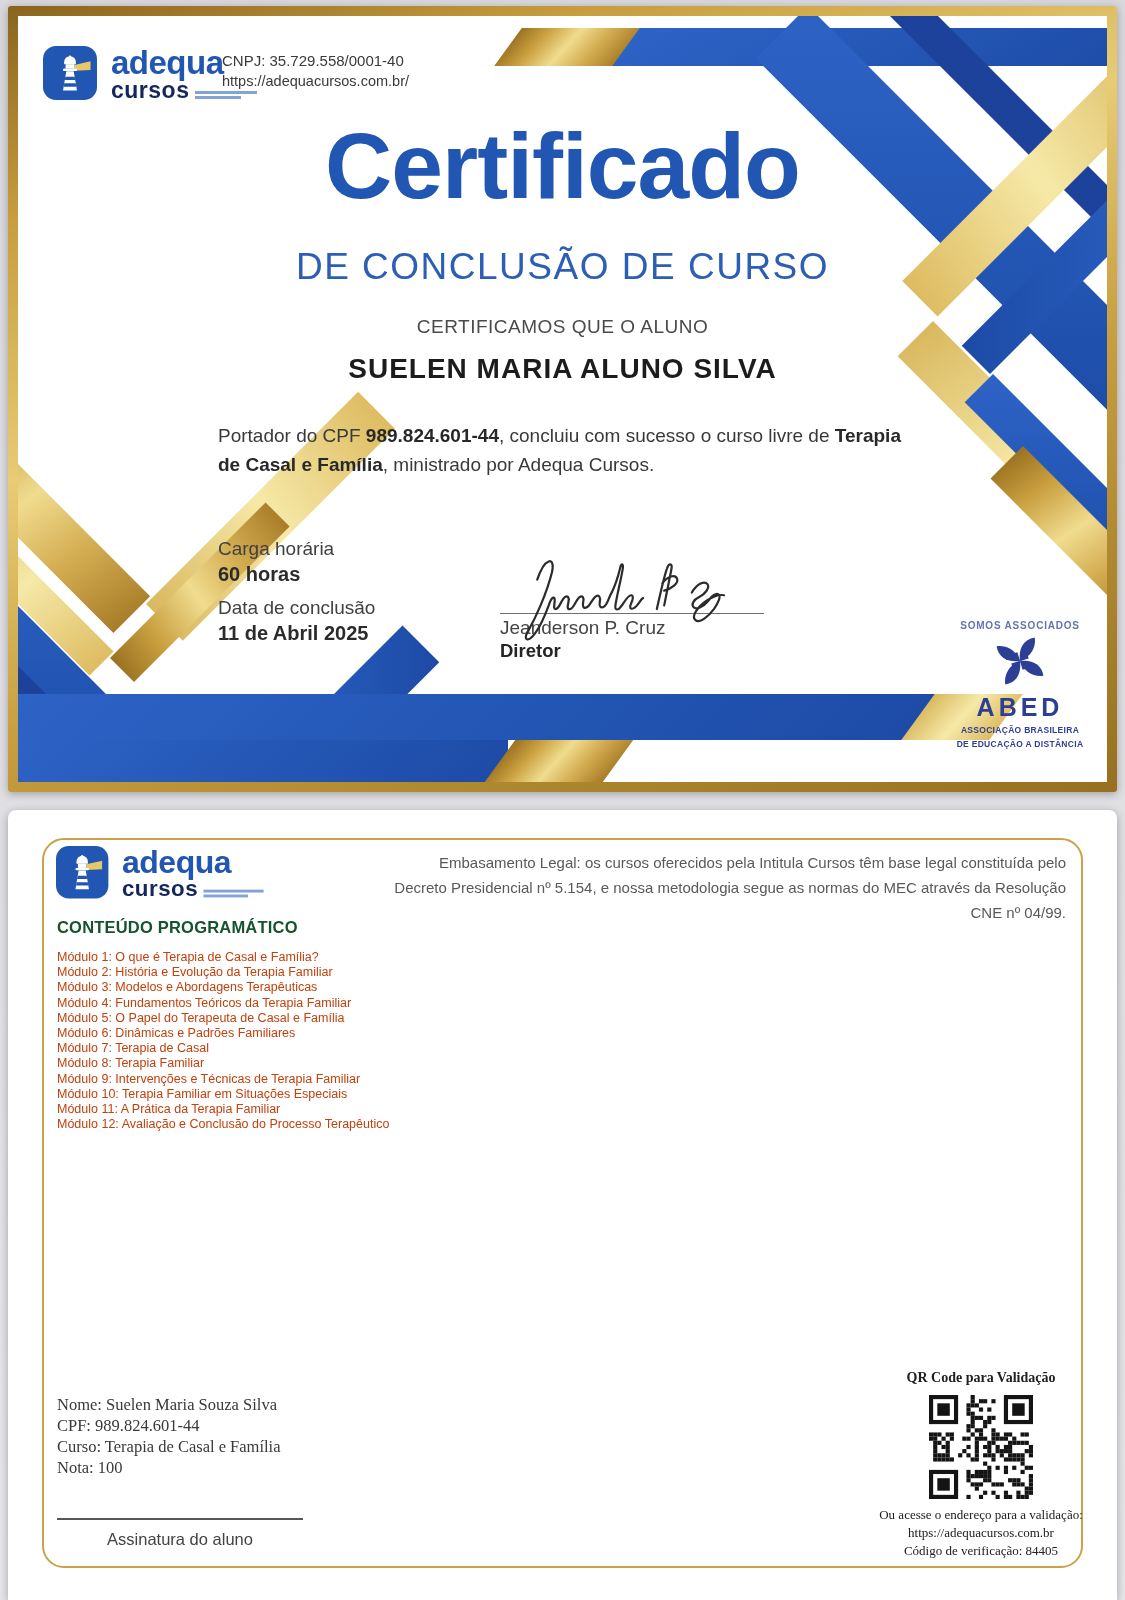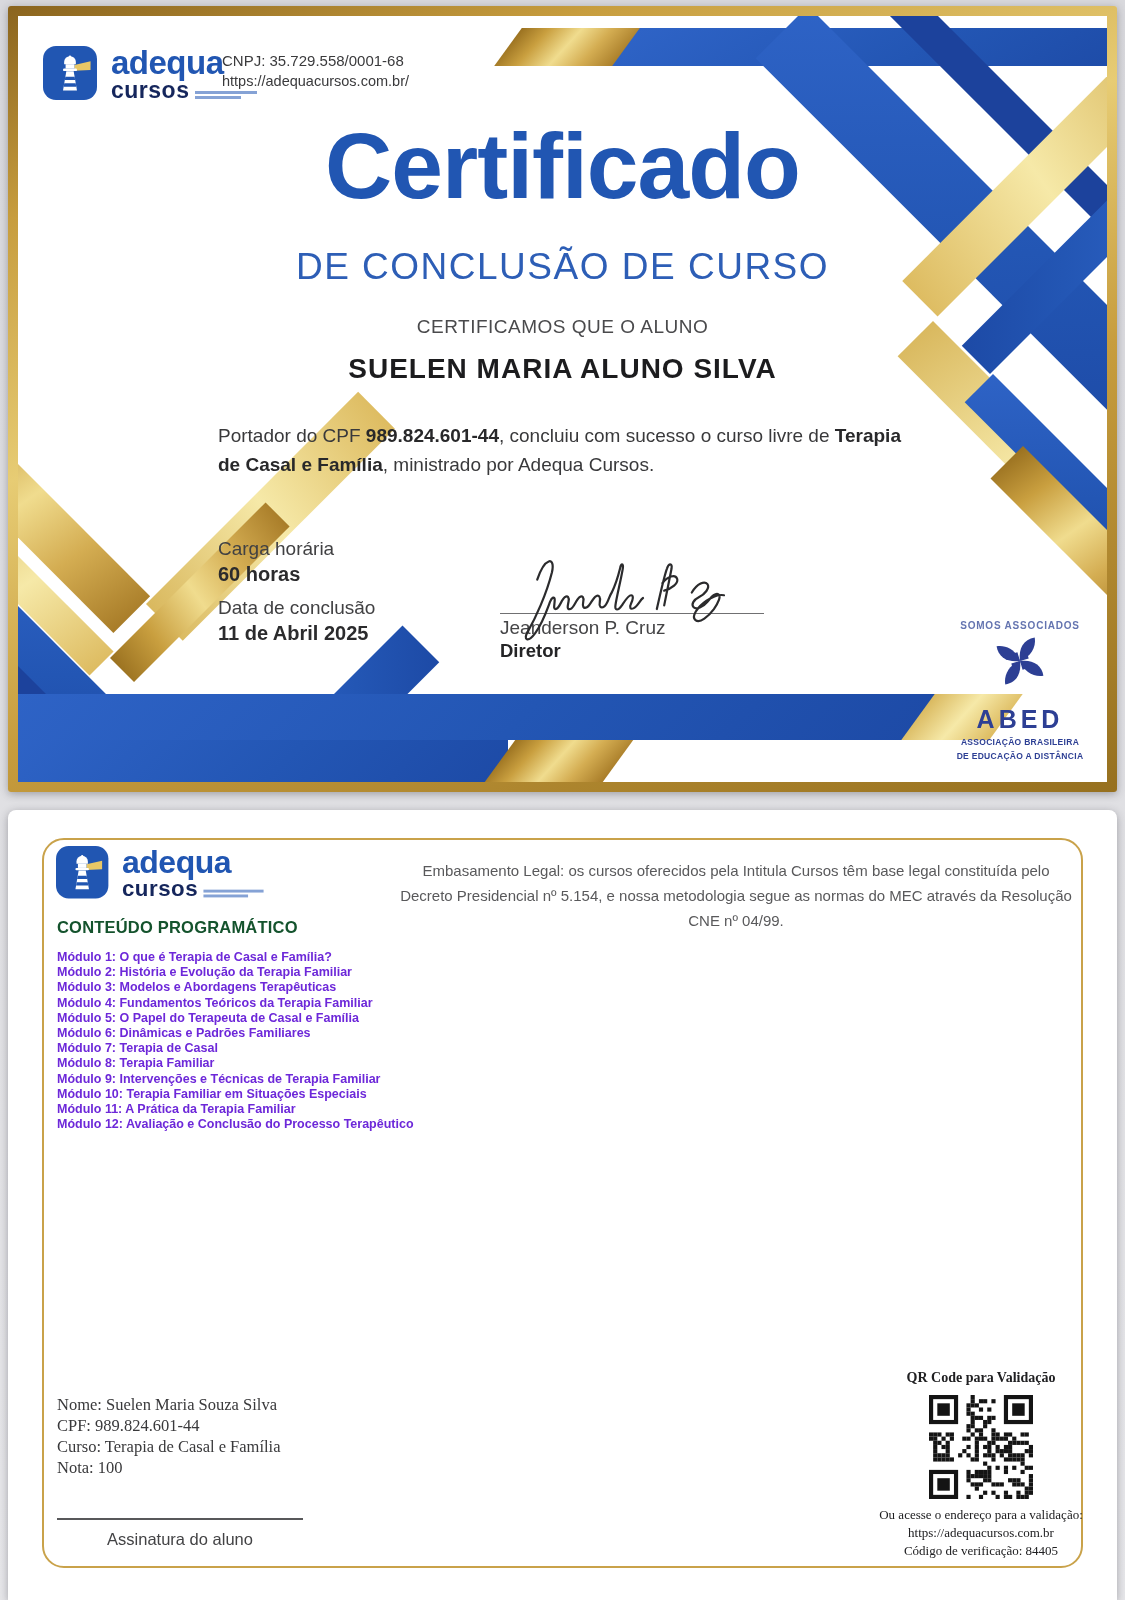--- a/index.html
+++ b/index.html
@@ -74,34 +74,34 @@
   .meta-value{font-size:20px;font-weight:bold;color:#2b2b2d;line-height:25px;margin-top:1px;}
 
   .sig-block{position:absolute;left:482px;top:536px;width:264px;text-align:left;z-index:2;}
   .sig-svg{display:block;width:252px;height:92px;margin:0 auto -31px;position:relative;z-index:2;}
   .sig-line{border-top:1.5px solid #707072;width:100%;}
   .sig-name{font-size:19px;color:#454547;margin-top:3px;}
   .sig-role{font-size:18.5px;font-weight:bold;color:#242426;margin-top:1px;}
 
   .abed{position:absolute;left:922px;top:604px;width:160px;text-align:center;z-index:2;}
   .abed-tag{font-size:10px;font-weight:bold;color:#6474b0;letter-spacing:.8px;}
-  .abed-name{font-size:25px;font-weight:800;color:var(--abed-navy);letter-spacing:4px;margin-top:14px;}
+  .abed-name{font-size:25px;font-weight:800;color:var(--abed-navy);letter-spacing:4px;margin-top:2px;}
   .abed-sub{font-size:8.5px;font-weight:bold;color:var(--abed-navy);line-height:11px;letter-spacing:.3px;margin-top:3px;}
   .abed svg{margin-top:4px;}
 
   
   .page2{top:810px;height:790px;border-radius:8px 8px 0 0;}
   .p2-frame{position:absolute;left:34px;right:34px;top:28px;bottom:32px;border:2px solid #c9a24a;border-radius:22px;}
   .p2-brand{left:48px;top:36px;transform:scale(.97);transform-origin:0 0;}
-  .legal{position:absolute;left:378px;top:36px;width:676px;margin:12px;
-    font-size:15px;color:#59595b;line-height:25px;text-align:center;}
+  .legal{position:absolute;left:378px;top:36px;width:676px;margin:4px;
+    font-size:15px;color:#59595b;line-height:25px;text-align:right;}
   .content-title{position:absolute;left:49px;top:108px;margin:0;
     font-size:16.5px;font-weight:bold;color:#14532d;letter-spacing:.2px;}
   .modules{position:absolute;left:49px;top:140px;margin:0;padding:0;list-style:none;
-    font-size:12.5px;font-weight:bold;color:#6d28d9;line-height:15.2px;}
+    font-size:12.5px;font-weight:normal;color:#c2410c;line-height:15.2px;}
   .student-info{position:absolute;left:49px;top:584px;font-family:"Liberation Serif",serif;
     font-size:16.5px;color:#39393b;line-height:21px;}
   .sign{position:absolute;left:49px;top:708px;width:246px;text-align:center;}
   .sign-line{border-top:2px solid #58585a;}
   .sign-label{margin-top:10px;font-size:16.5px;color:#434345;}
   .validation{position:absolute;left:828px;top:560px;width:290px;text-align:center;
     font-family:"Liberation Serif",serif;color:#202022;}
   .qr-title{font-size:14px;font-weight:bold;}
   .qr-box{width:104px;height:104px;margin:9px auto 7px;display:block;}
   .val-line{font-size:13px;font-weight:normal;line-height:18px;}
@@ -155,21 +155,21 @@
           <span class="brand-botrow">
             <span class="brand-bottom">cursos</span>
             <span class="tag-bars">
                 <i></i>
                 <i></i>
               </span>
           </span>
         </span>
       </div>
       <div class="company-meta">
-        <span class="company-cnpj">CNPJ: 35.729.558/0001-68</span>
+        <span class="company-cnpj">CNPJ: 35.729.558/0001-40</span>
         <a class="company-url" href="#">https://adequacursos.com.br/</a>
       </div>
 
       <h1 class="cert-title">Certificado</h1>
       <h2 class="cert-subtitle">DE CONCLUSÃO DE CURSO</h2>
       <p class="certify-line">CERTIFICAMOS QUE O ALUNO</p>
       <p class="student-name">SUELEN MARIA ALUNO SILVA</p>
       <p class="body-par"><span>Portador do CPF </span><b>989.824.601-44</b><span>, concluiu com sucesso o curso livre de </span><b>Terapia de Casal e Família</b><span>, ministrado por Adequa Cursos.</span></p>
 
       <div class="meta-left">

